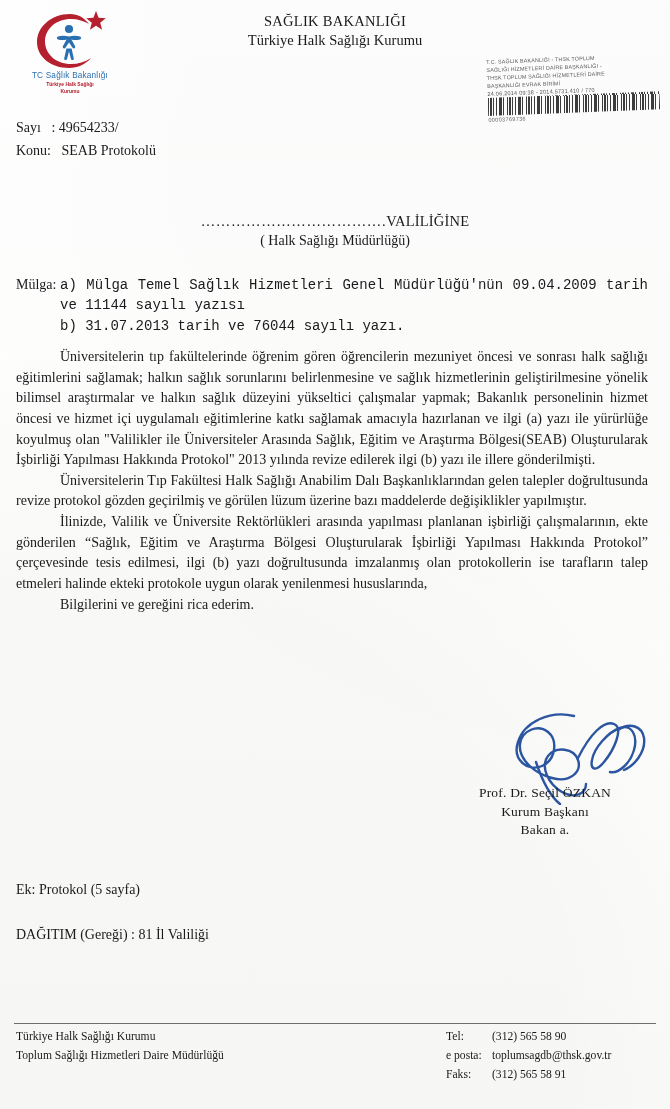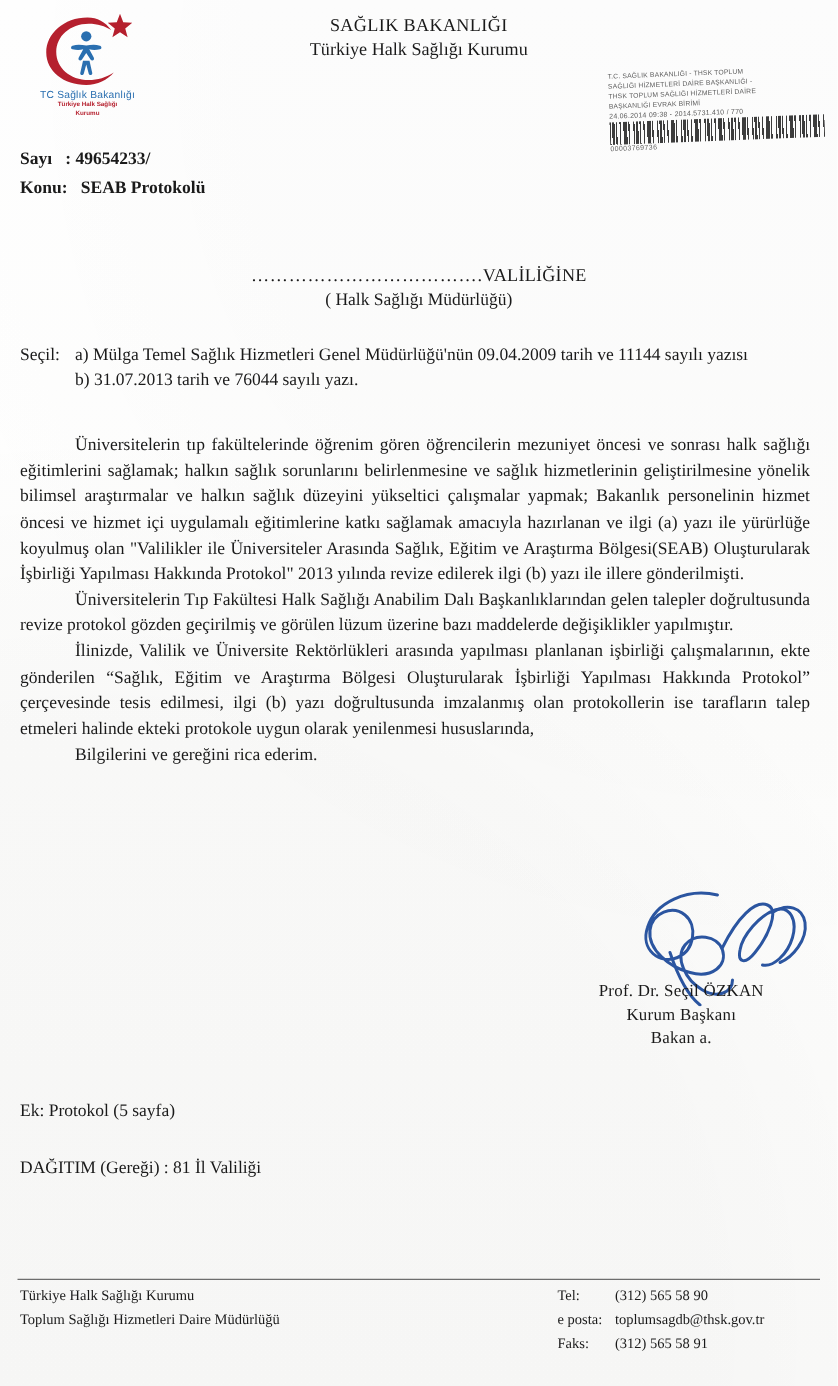--- a/index.html
+++ b/index.html
@@ -127,21 +127,20 @@
     opacity: 0.8;
   }
 
   
   .refblock {
     position: absolute;
     left: 16px;
     top: 117px;
     font-size: 14px;
     line-height: 1.62;
-    font-weight: bold;
   }
   .refblock div { white-space: nowrap; }
 
   
   .recipient {
     position: absolute;
     left: 0;
     right: 0;
     top: 213px;
     text-align: center;
@@ -160,21 +159,21 @@
   .ilgi {
     position: absolute;
     left: 16px;
     right: 22px;
     top: 275px;
     font-size: 14px;
     line-height: 1.46;
   }
   .ilgi-row { display: flex; }
   .ilgi-label { flex: 0 0 44px; }
-  .ilgi-items { flex: 1 1 auto; }
+  .ilgi-items { flex: 1 1 auto; font-family: Liberation Mono, monospace; }
   .ilgi-items .item-a { text-align: justify; text-align-last: left; }
 
   
   .body-text {
     position: absolute;
     left: 16px;
     right: 22px;
     top: 347px;
     font-size: 14px;
     line-height: 1.475;
@@ -303,21 +302,21 @@
     </div>
   </div>
 
   <div class="recipient">
     <div class="to"><span class="dots">……………………………….</span><span>VALİLİĞİNE</span></div>
     <div class="dept">( Halk Sağlığı Müdürlüğü)</div>
   </div>
 
   <div class="ilgi">
     <div class="ilgi-row">
-      <div class="ilgi-label">Seçil:</div>
+      <div class="ilgi-label">Mülga:</div>
       <div class="ilgi-items">
         <div class="item-a">a) Mülga Temel Sağlık Hizmetleri Genel Müdürlüğü'nün 09.04.2009 tarih ve 11144 sayılı yazısı</div>
         <div>b) 31.07.2013 tarih ve 76044 sayılı yazı.</div>
       </div>
     </div>
   </div>
 
   <div class="body-text">
     <p class="last-line-left">Üniversitelerin tıp fakültelerinde öğrenim gören öğrencilerin mezuniyet öncesi ve sonrası halk sağlığı eğitimlerini sağlamak; halkın sağlık sorunlarını belirlenmesine ve sağlık hizmetlerinin geliştirilmesine yönelik bilimsel araştırmalar ve halkın sağlık düzeyini yükseltici çalışmalar yapmak; Bakanlık personelinin hizmet öncesi ve hizmet içi uygulamalı eğitimlerine katkı sağlamak amacıyla hazırlanan ve ilgi (a) yazı ile yürürlüğe koyulmuş olan "Valilikler ile Üniversiteler Arasında Sağlık, Eğitim ve Araştırma Bölgesi(SEAB) Oluşturularak İşbirliği Yapılması Hakkında Protokol" 2013 yılında revize edilerek ilgi (b) yazı ile illere gönderilmişti.</p>
     <p class="last-line-left">Üniversitelerin Tıp Fakültesi Halk Sağlığı Anabilim Dalı Başkanlıklarından gelen talepler doğrultusunda revize protokol gözden geçirilmiş ve görülen lüzum üzerine bazı maddelerde değişiklikler yapılmıştır.</p>

